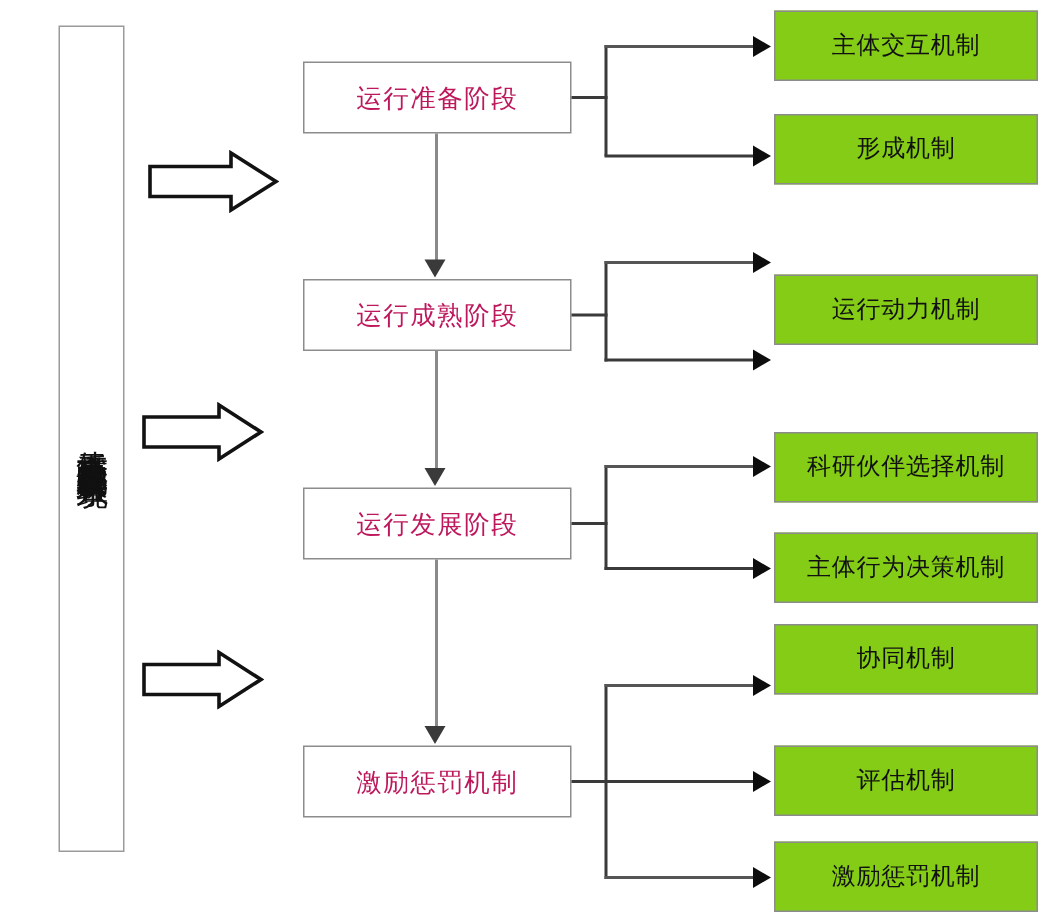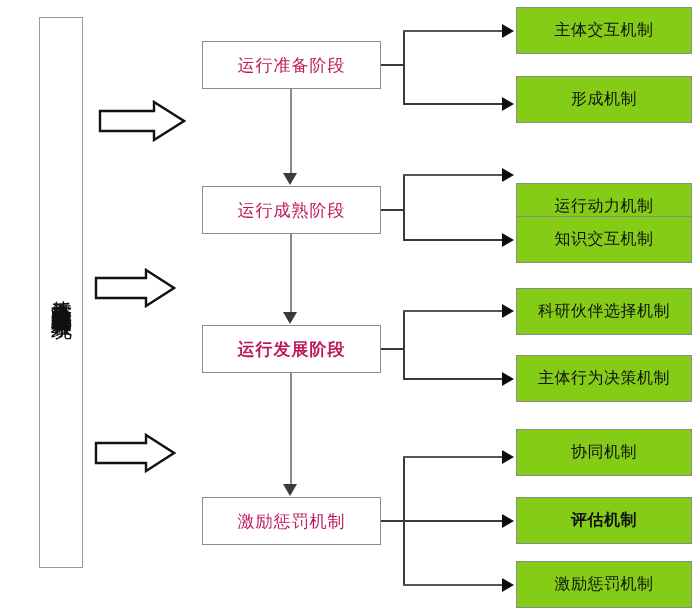--- a/index.html
+++ b/index.html
@@ -146,21 +146,21 @@
   </div>
 
   <div class="stage-box" style="top:41px;">
     <span>运行准备阶段</span>
   </div>
 
   <div class="stage-box" style="top:186px;">
     <span>运行成熟阶段</span>
   </div>
 
-  <div class="stage-box" style="top:325px;font-weight:bold;">
+  <div class="stage-box" style="top:325px;">
     <span>运行发展阶段</span>
   </div>
 
   <div class="stage-box" style="top:497px;">
     <span>激励惩罚机制</span>
   </div>
 
   <div class="v-line gray" style="left:290px; top:89px; height:85px;"></div>
   <div class="arrow-down" style="left:283px; top:173px;"></div>
 
@@ -205,37 +205,34 @@
   </div>
 
   <div class="mech-box" style="top:76px;">
     <span>形成机制</span>
   </div>
 
   <div class="mech-box" style="top:151px;margin-top:32px;">
     <span>运行动力机制</span>
   </div>
 
-  <div class="mech-box" style="top:216px;">
-    <span>知识交互机制</span>
-  </div>
 
   <div class="mech-box" style="top:288px;">
     <span>科研伙伴选择机制</span>
   </div>
 
   <div class="mech-box" style="top:355px;">
     <span>主体行为决策机制</span>
   </div>
 
-  <div class="mech-box" style="top:429px;">
+  <div class="mech-box" style="top:416px;">
     <span>协同机制</span>
   </div>
 
-  <div class="mech-box" style="top:497px;font-weight:bold;">
+  <div class="mech-box" style="top:497px;">
     <span>评估机制</span>
   </div>
 
   <div class="mech-box" style="top:561px;">
     <span>激励惩罚机制</span>
   </div>
 
 </div>
 
 </body></html>

